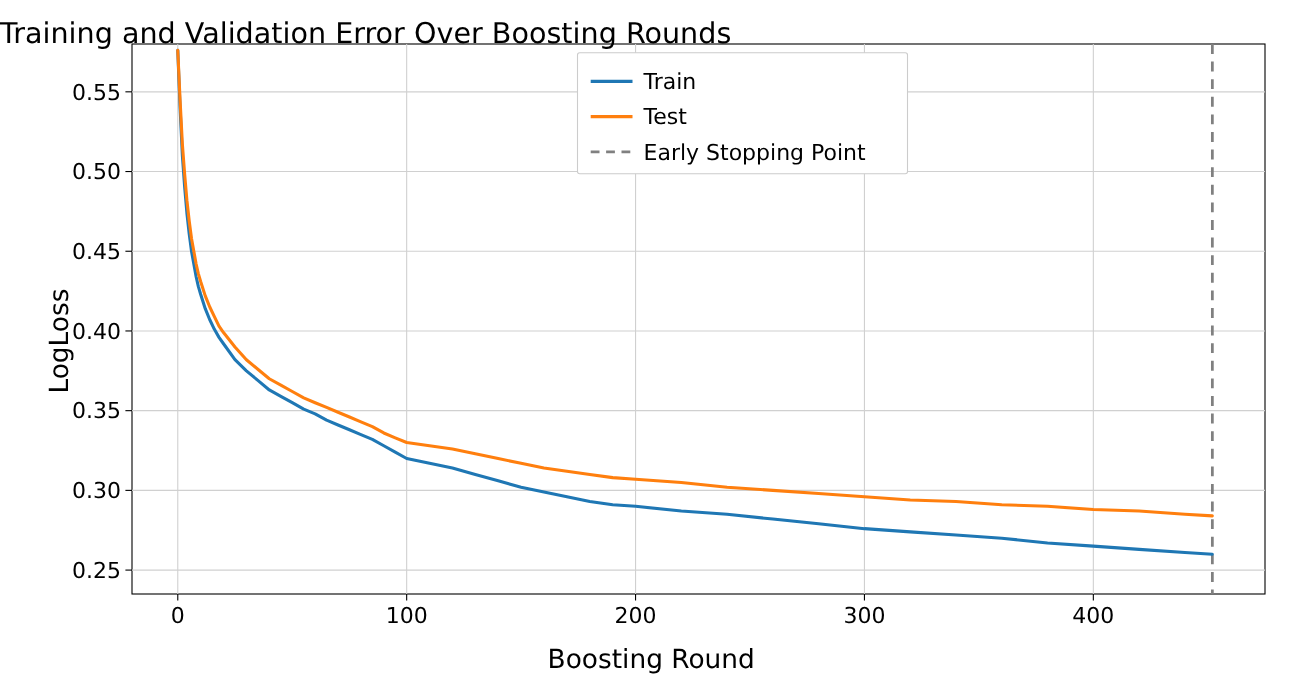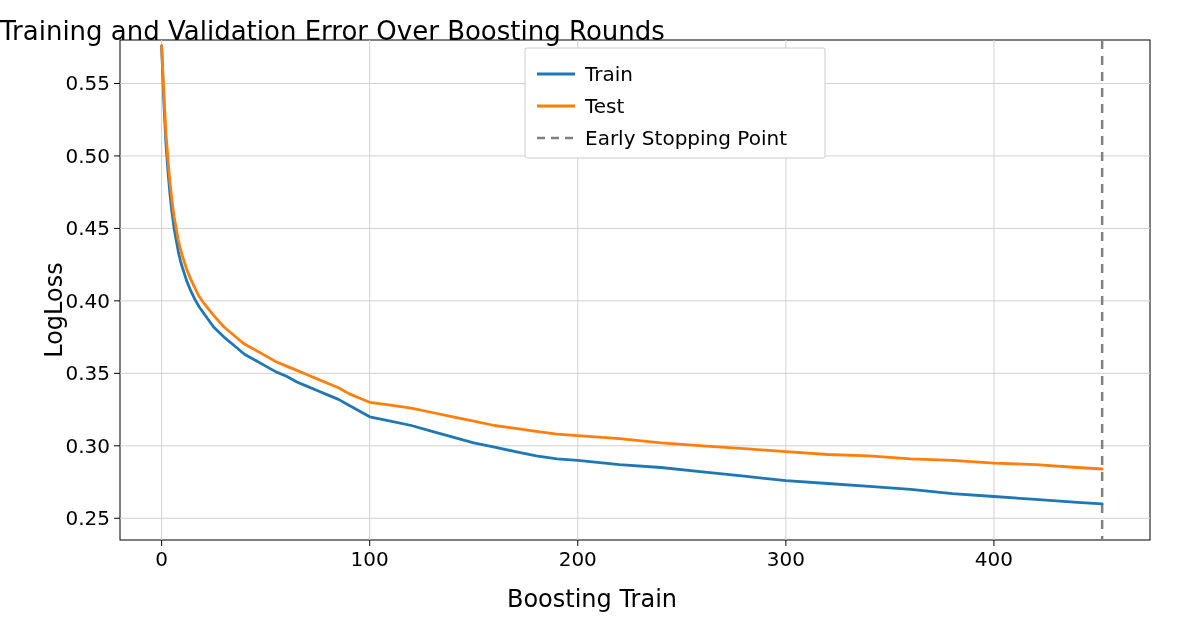--- a/index.html
+++ b/index.html
@@ -59,21 +59,21 @@
   font-size: 20px;
   fill: #000;
 }
 </style>
 </head>
 <body>
 
 <div class="chart-wrap">
   <div class="title">Training and Validation Error Over Boosting Rounds</div>
   <div class="ylabel">LogLoss</div>
-  <div class="xlabel">Boosting Train</div>
+  <div class="xlabel">Boosting Round</div>
   <svg class="plot" width="1184" height="619">
     <g id="plot-group">
         <rect x="120" y="40" width="1030" height="500" fill="none" stroke="#000" stroke-width="1"></rect>
         <line x1="161.6161616161616" y1="40" x2="161.6161616161616" y2="540" stroke="#d0d0d0" stroke-width="1"></line>
         <line x1="161.6161616161616" y1="540" x2="161.6161616161616" y2="546" stroke="#000" stroke-width="1"></line>
         <text x="161.6161616161616" y="566" text-anchor="middle" class="tick-label">0</text>
         <line x1="369.69696969696975" y1="40" x2="369.69696969696975" y2="540" stroke="#d0d0d0" stroke-width="1"></line>
         <line x1="369.69696969696975" y1="540" x2="369.69696969696975" y2="546" stroke="#000" stroke-width="1"></line>
         <text x="369.69696969696975" y="566" text-anchor="middle" class="tick-label">100</text>
         <line x1="577.7777777777778" y1="40" x2="577.7777777777778" y2="540" stroke="#d0d0d0" stroke-width="1"></line>

